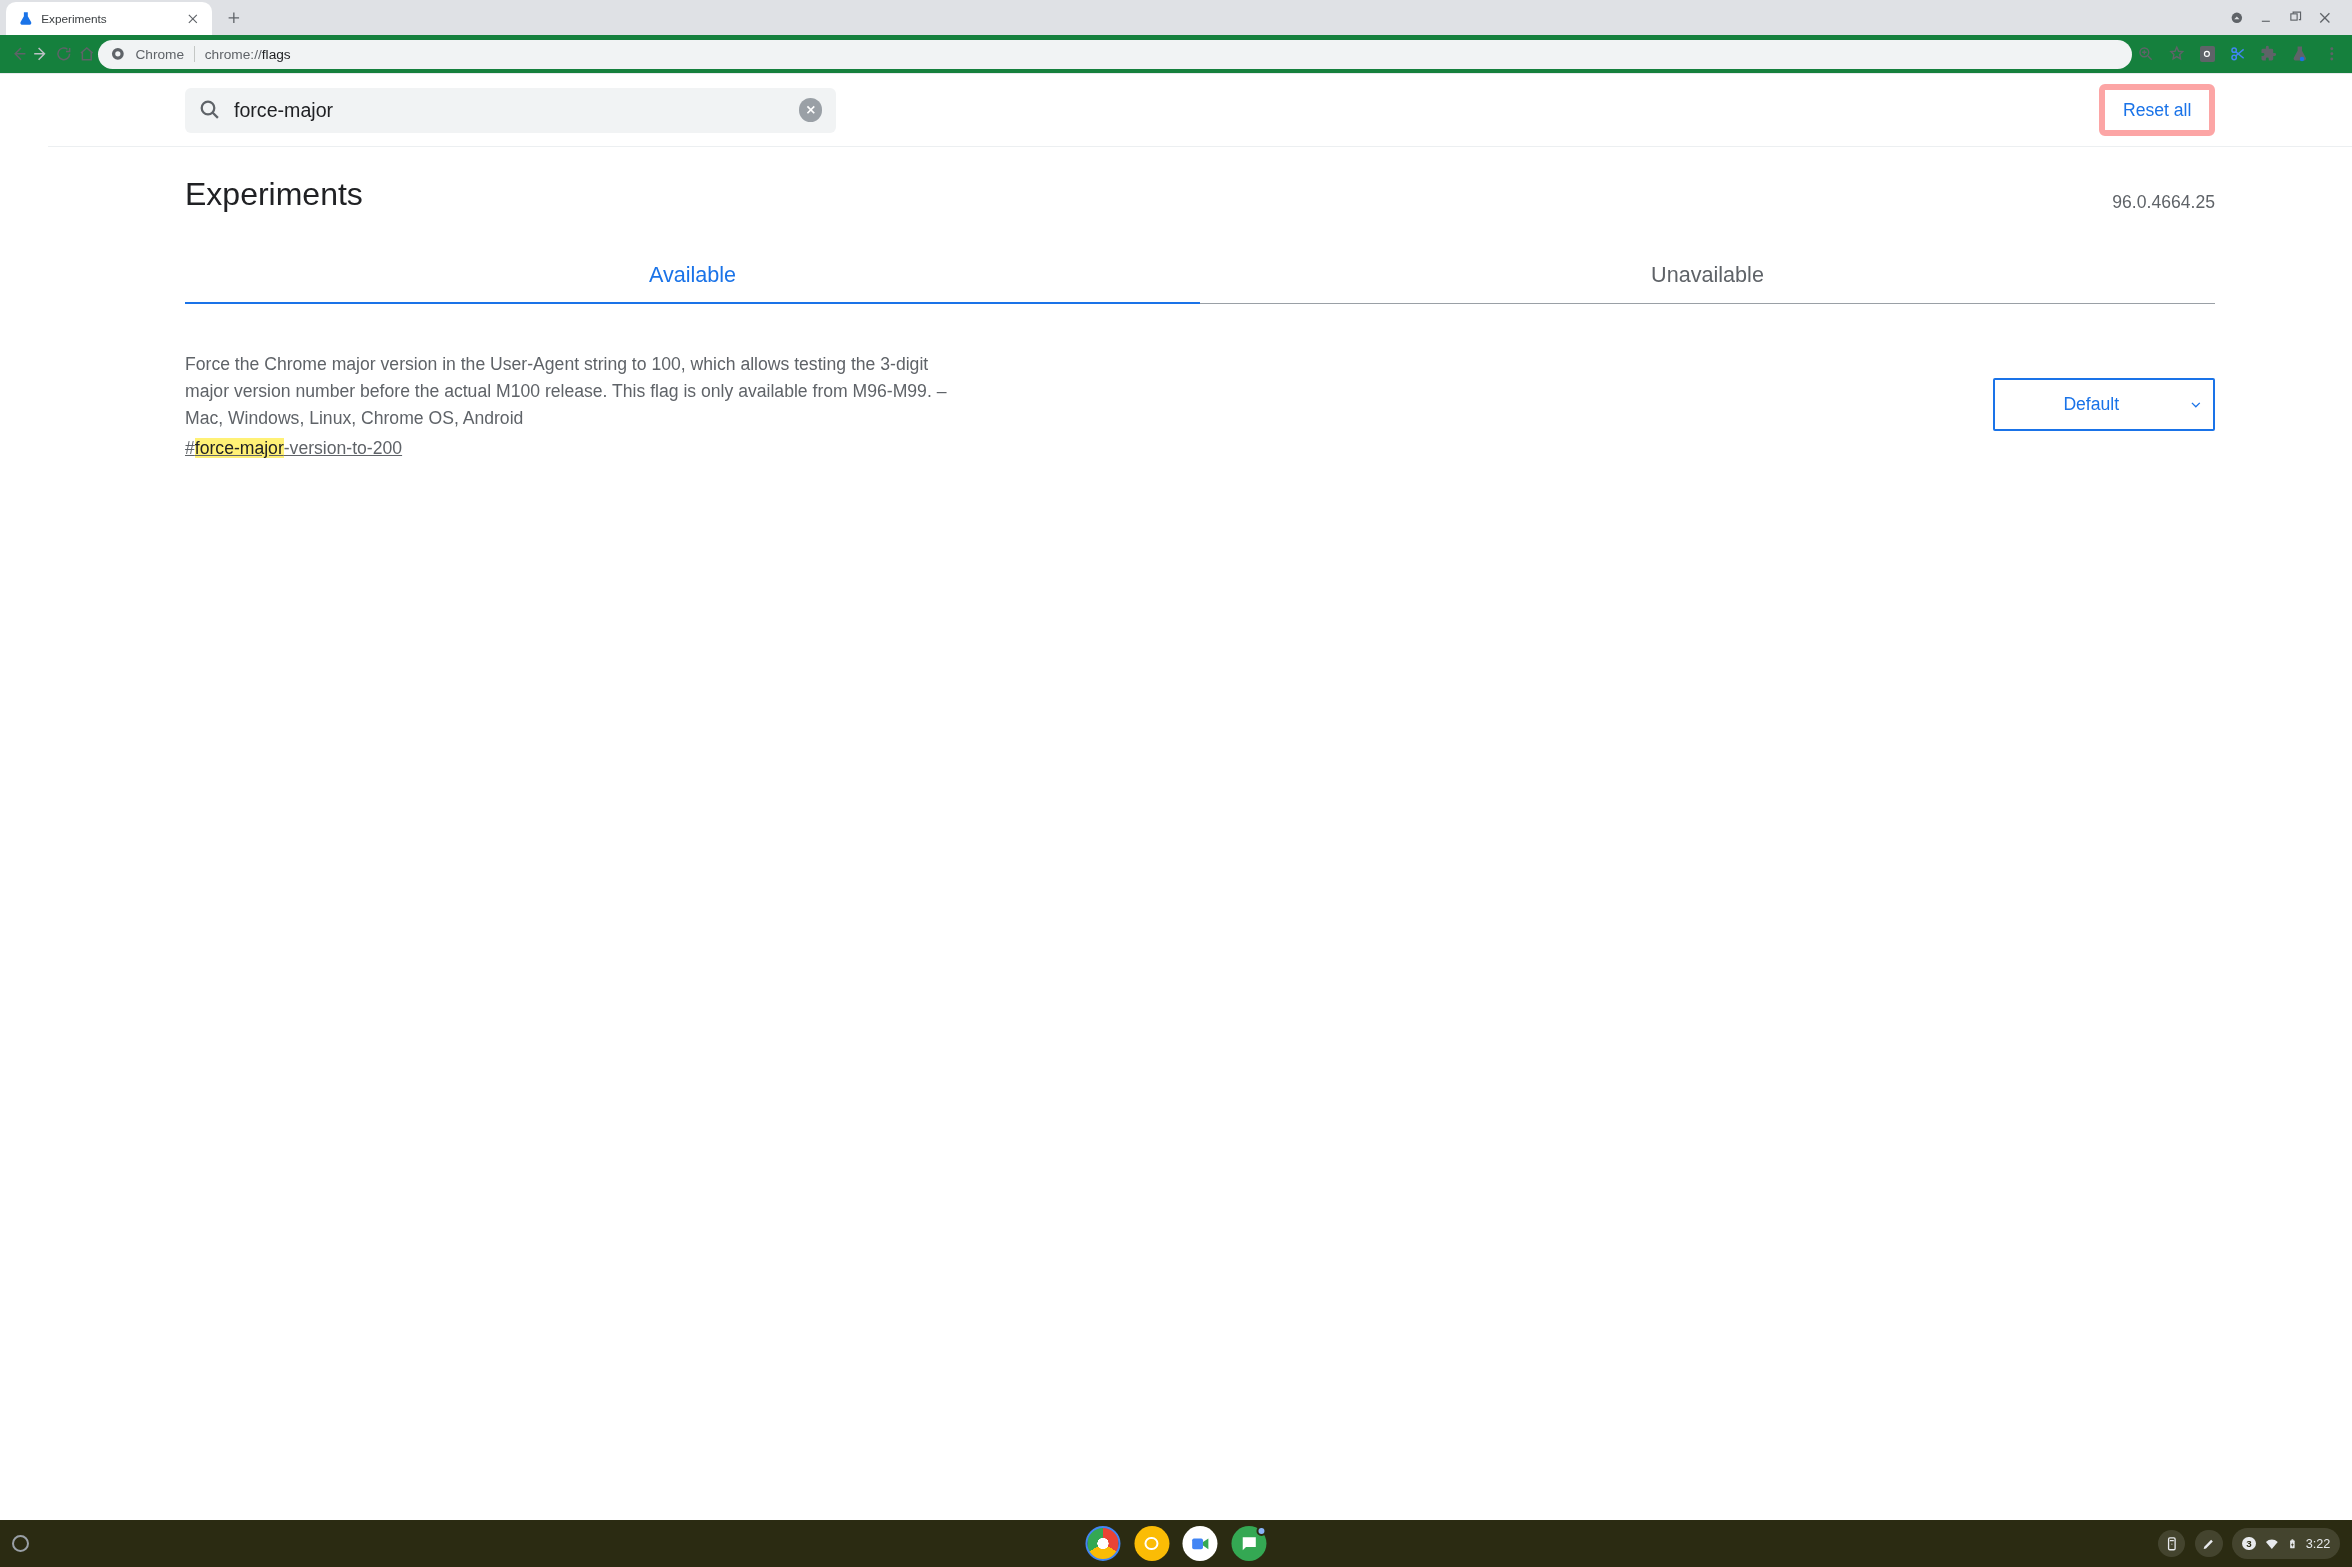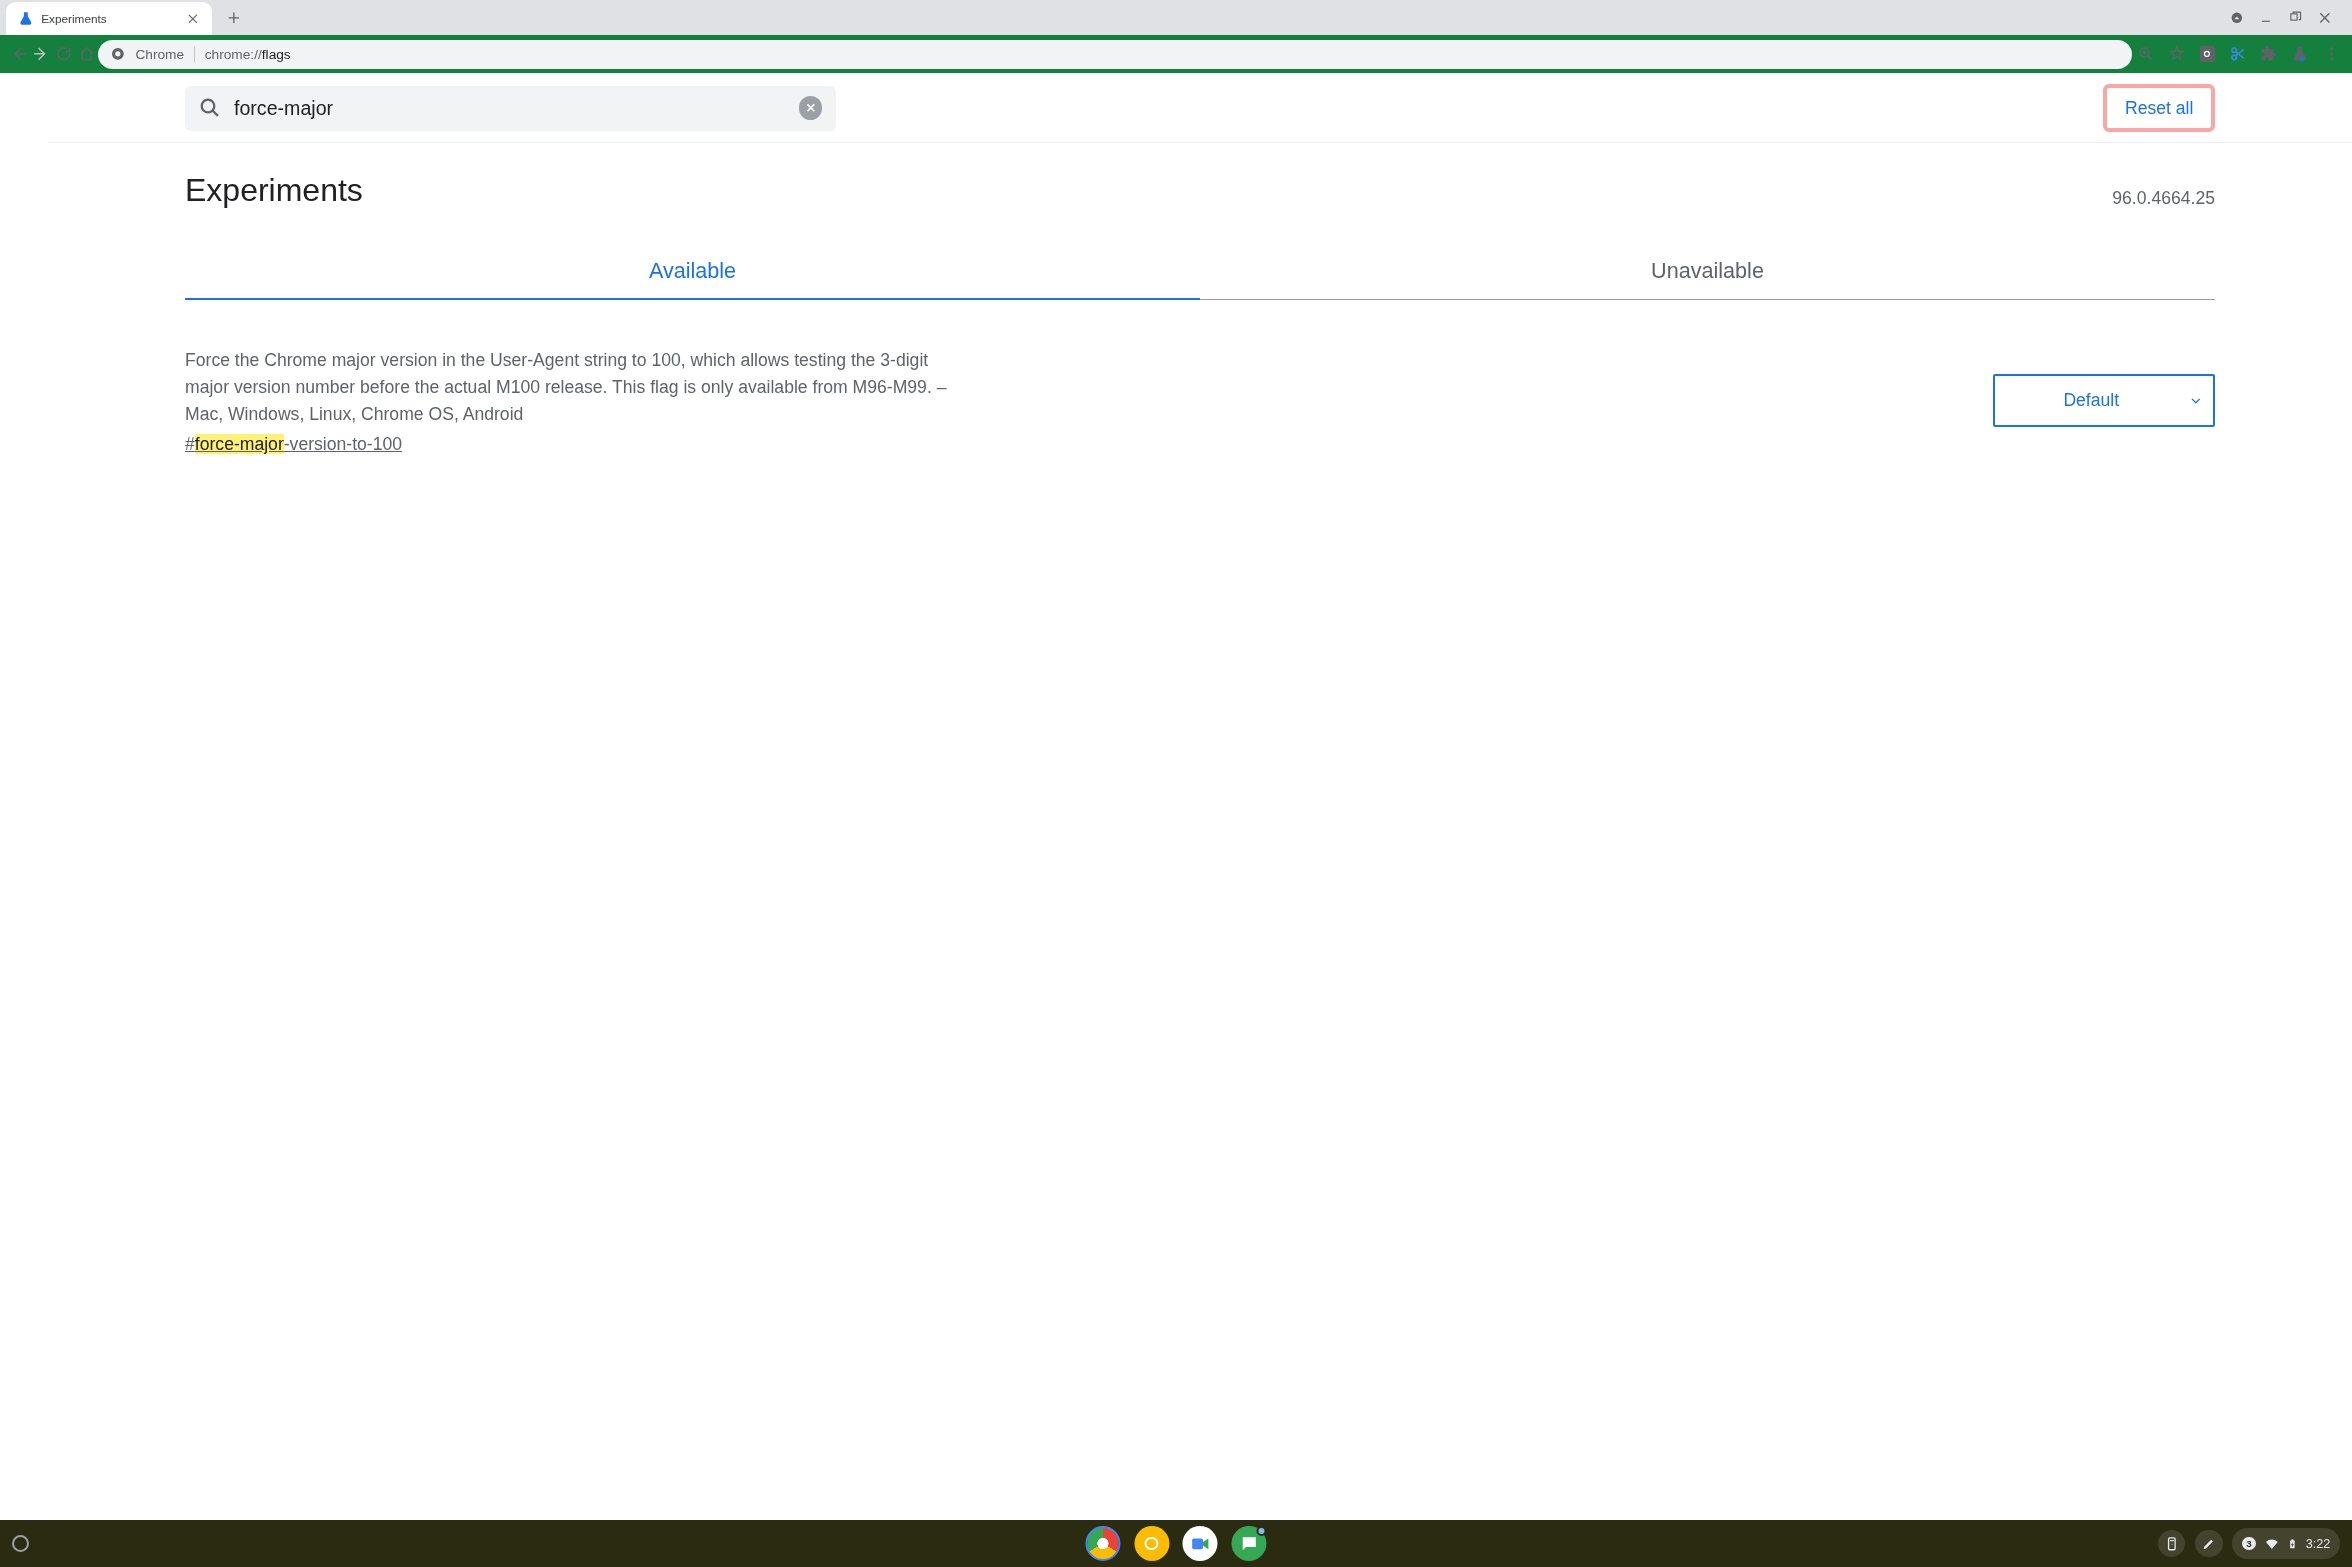--- a/index.html
+++ b/index.html
@@ -33,21 +33,21 @@
   .ticon.square svg { color:#fff; width:9.8px; height:9.8px;}
 
   
   .page { flex: 1; overflow:auto; background:#fff;padding-left:48px; }
   .search-row { display:flex; align-items:center; padding: 9.8px 137px 9.8px 137px; gap: 19.6px; border-bottom: 1px solid #eceff1;}
   .search-box { flex:1; max-width: 651px; height: 45px; background:#f1f3f4; border-radius: 5.9px; display:flex; align-items:center; padding: 0 13.7px; gap: 13.7px;}
   .search-box .sicon { width:21.6px; height:21.6px; color:#5f6368; }
   .search-box .sval { font-size: 19.6px; color:#202124; flex:1; }
   .search-box .clear { width:23.5px; height:23.5px; background:#9aa0a6; border-radius:50%; display:flex; align-items:center; justify-content:center; color:#fff; cursor:pointer;}
   .search-row .spacer { flex:1; }
-  .reset-btn { border:4px solid #fca5a5; background:#fff; color:#1a73e8; font-size:17.6px; padding: 9.8px 17.6px; border-radius:5.9px; cursor:pointer; }
+  .reset-btn { border:6px solid #fca5a5; background:#fff; color:#1a73e8; font-size:17.6px; padding: 9.8px 17.6px; border-radius:5.9px; cursor:pointer; }
 
   .content { padding: 29px 137px 39px 137px; }
   .header-row { display:flex; align-items:flex-end; justify-content:space-between; }
   .page-title { font-size: 32px; color:#202124; font-weight:400; }
   .version { font-size: 17.6px; color:#5f6368; }
 
   .tabs { display:flex; margin-top: 35px; }
   .tabbtn { flex:1; text-align:center; padding: 13.7px 0; font-size: 21.6px; cursor:pointer; border-bottom: 1px solid #9aa0a6; color:#5f6368;}
   .tabbtn.active { color:#1a73e8; border-bottom: 2.9px solid #1a73e8; }
 
@@ -229,21 +229,21 @@
     </div>
 
     <div class="tabs">
       <div class="tabbtn active">Available</div>
       <div class="tabbtn">Unavailable</div>
     </div>
 
     <div class="flag">
       <div class="flag-text">
         <div class="flag-desc">Force the Chrome major version in the User-Agent string to 100, which allows testing the 3-digit major version number before the actual M100 release. This flag is only available from M96-M99. – Mac, Windows, Linux, Chrome OS, Android</div>
-        <a class="flag-anchor"><span>#</span><span class="hl">force-major</span><span>-version-to-100</span></a>
+        <a class="flag-anchor"><span>#</span><span class="hl">force-major</span><span>-version-to-200</span></a>
       </div>
       <div class="flag-select">
         <span class="lbl">Default</span>
         <svg viewBox="0 0 24 24" width="15.7" height="15.7" stroke="#1a73e8" stroke-width="2" fill="none">
             <path d="M6 9l6 6 6-6"></path>
           </svg>
       </div>
     </div>
   </div>
 </div>

